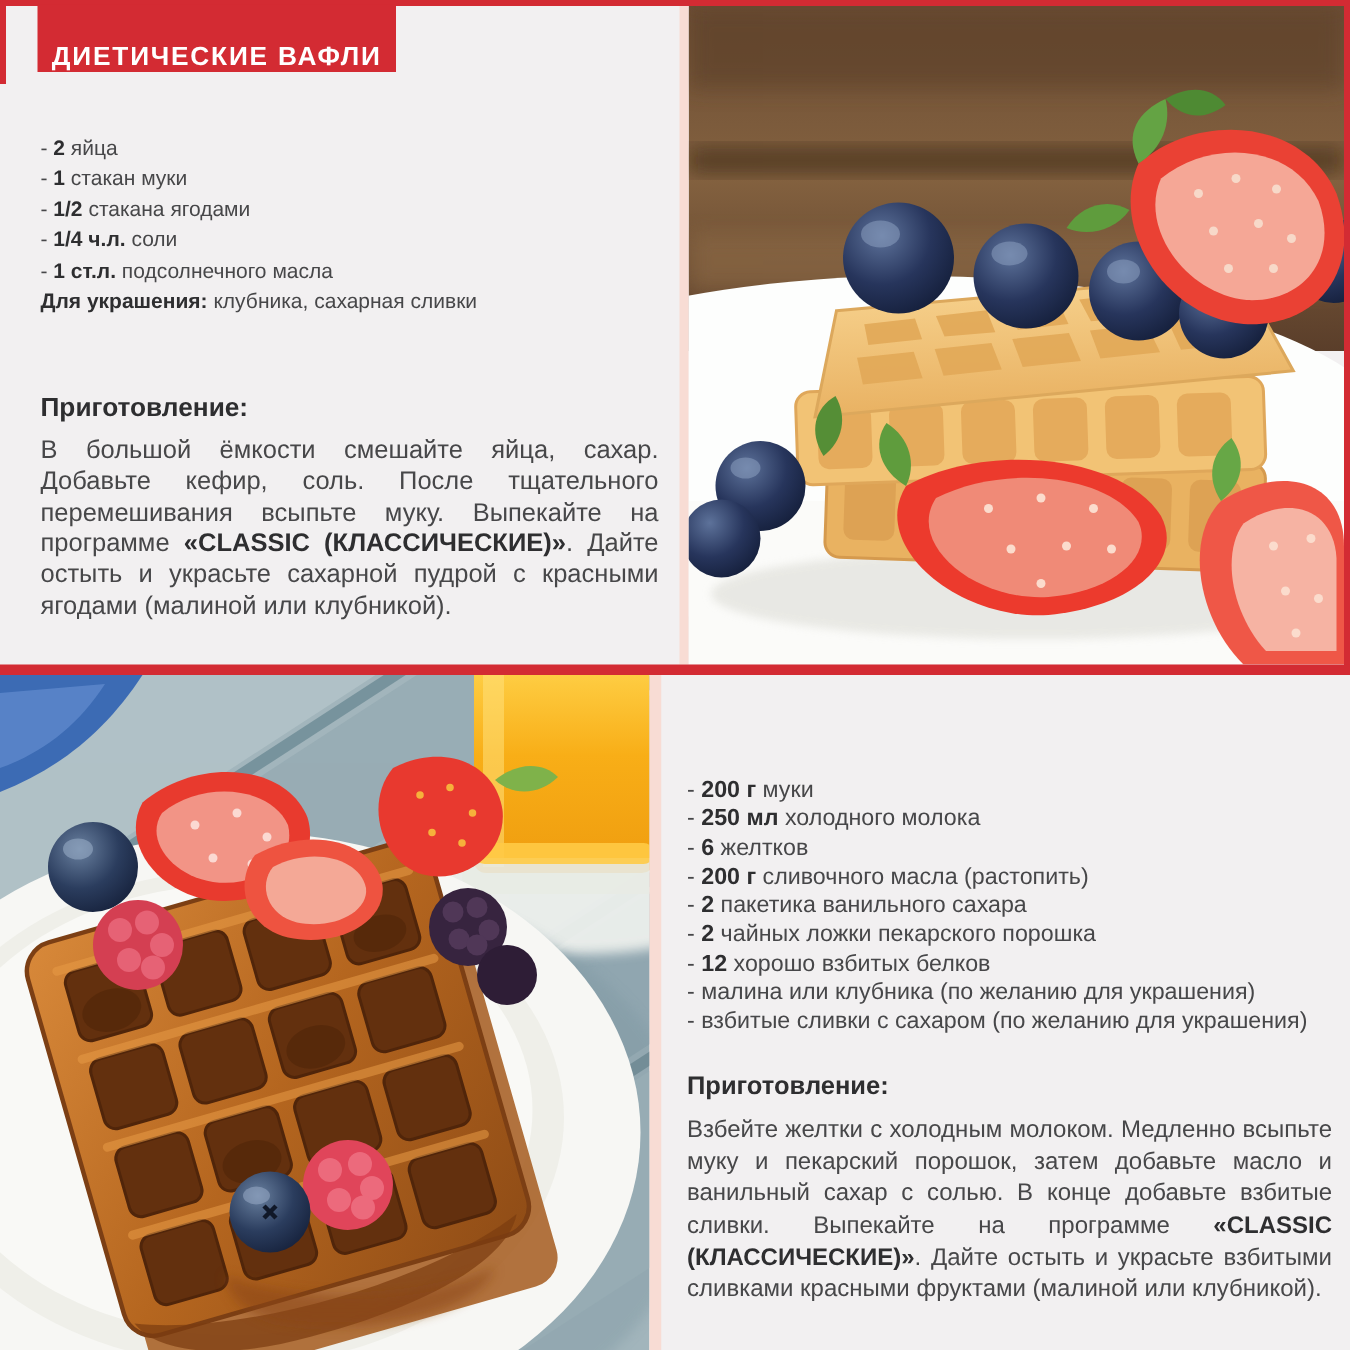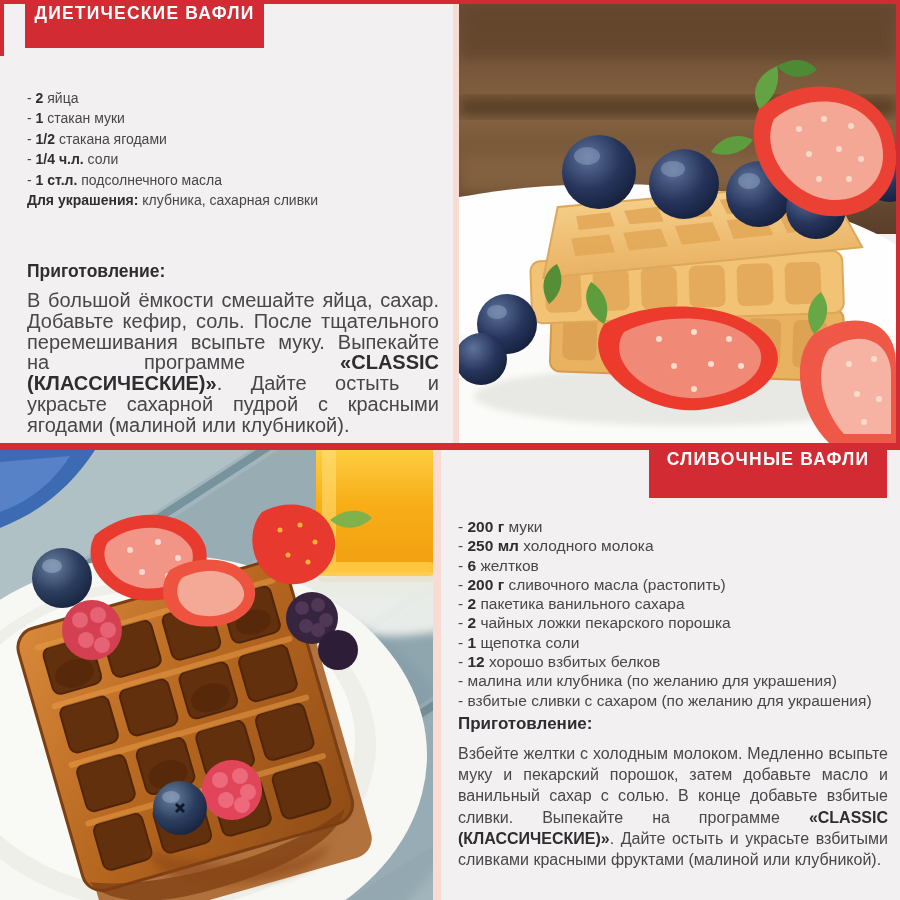--- a/index.html
+++ b/index.html
@@ -26,34 +26,34 @@
   .quad-tl{position:absolute;left:0;top:4px;width:453px;height:439px;background:var(--panel);}
   .vdiv-top{position:absolute;left:453px;top:4px;width:6px;height:439px;background:var(--divider);}
   .photo-tr{position:absolute;left:459px;top:4px;width:437px;height:439px;}
   .photo-bl{position:absolute;left:0;top:450px;width:433px;height:450px;}
   .vdiv-bottom{position:absolute;left:433px;top:450px;width:8px;height:450px;background:var(--divider);}
   .quad-br{position:absolute;left:441px;top:450px;width:459px;height:450px;background:var(--panel);}
   .photo-tr svg,.photo-bl svg{display:block;width:100%;height:100%;}
   
   .banner{
     position:absolute;background:var(--red);color:#ffffff;
-    display:flex;align-items:flex-start;justify-content:center;
+    display:flex;align-items:flex-end;justify-content:center;
     font-weight:bold;font-size:17.5px;letter-spacing:1.2px;white-space:nowrap;
   }
   .banner-tl{left:25px;top:3px;width:239px;height:45px;}
   .banner-br{left:649px;top:449px;width:238px;height:49px;}
   
   .ingredients{list-style:none;margin:0;padding:0;}
   .ingredients li{white-space:nowrap;}
   .ingredients b,.prep-label,.prep-text b{font-weight:bold;color:var(--text-bold);}
   .ing-tl{position:absolute;left:27px;top:88px;width:420px;font-size:14px;line-height:20.4px;}
   .prep-label{position:absolute;font-weight:bold;color:var(--text-bold);}
   .prep-label-tl{left:27px;top:261px;font-size:17.5px;}
   .prep-text{position:absolute;text-align:justify;margin:0;}
-  .prep-text-tl{left:27px;top:290px;width:412px;font-size:20px;line-height:20.8px;}
+  .prep-text-tl{left:27px;top:290px;width:412px;font-size:17px;line-height:20.8px;}
   .ing-br{position:absolute;left:458px;top:517px;width:434px;font-size:15.5px;line-height:19.3px;}
   .prep-label-br{left:458px;top:714px;font-size:17px;}
   .prep-text-br{left:458px;top:743px;width:430px;font-size:16px;line-height:21.2px;}
 </style>
 </head>
 <body>
 
 <div class="canvas">
 
   <div class="quad-tl"></div>
@@ -382,43 +382,39 @@
   <div class="quad-br"></div>
 
   <div class="red-top"></div>
   <div class="red-left"></div>
   <div class="red-right"></div>
   <div class="red-hdiv"></div>
 
   <div class="banner banner-tl">
     <span>ДИЕТИЧЕСКИЕ ВАФЛИ</span>
   </div>
-  <div class="banner banner-br">
-    <span>СЛИВОЧНЫЕ ВАФЛИ</span>
-  </div>
 
   <ul class="ingredients ing-tl">
       <li><span>- </span><b>2</b><span> яйца</span></li>
       <li><span>- </span><b>1</b><span> стакан муки</span></li>
       <li><span>- </span><b>1/2</b><span> стакана ягодами</span></li>
       <li><span>- </span><b>1/4 ч.л.</b><span> соли</span></li>
       <li><span>- </span><b>1 ст.л.</b><span> подсолнечного масла</span></li>
       <li><span></span><b>Для украшения:</b><span> клубника, сахарная сливки</span></li>
     </ul>
   <div class="prep-label prep-label-tl">Приготовление:</div>
   <p class="prep-text prep-text-tl"><span>В большой ёмкости смешайте яйца, сахар. Добавьте кефир, соль. После тщательного перемешивания всыпьте муку. Выпекайте на программе </span><b>«CLASSIC (КЛАССИЧЕСКИЕ)»</b><span>. Дайте остыть и украсьте сахарной пудрой с красными ягодами (малиной или клубникой).</span></p>
 
   <ul class="ingredients ing-br">
       <li><span>- </span><b>200 г</b><span> муки</span></li>
       <li><span>- </span><b>250 мл</b><span> холодного молока</span></li>
       <li><span>- </span><b>6</b><span> желтков</span></li>
       <li><span>- </span><b>200 г</b><span> сливочного масла (растопить)</span></li>
       <li><span>- </span><b>2</b><span> пакетика ванильного сахара</span></li>
       <li><span>- </span><b>2</b><span> чайных ложки пекарского порошка</span></li>
-      <li><span>- </span><b>1</b><span> щепотка соли</span></li>
       <li><span>- </span><b>12</b><span> хорошо взбитых белков</span></li>
       <li><span>- </span><b></b><span>малина или клубника (по желанию для украшения)</span></li>
       <li><span>- </span><b></b><span>взбитые сливки с сахаром (по желанию для украшения)</span></li>
     </ul>
   <div class="prep-label prep-label-br">Приготовление:</div>
   <p class="prep-text prep-text-br"><span>Взбейте желтки с холодным молоком. Медленно всыпьте муку и пекарский порошок, затем добавьте масло и ванильный сахар с солью. В конце добавьте взбитые сливки. Выпекайте на программе </span><b>«CLASSIC (КЛАССИЧЕСКИЕ)»</b><span>. Дайте остыть и украсьте взбитыми сливками красными фруктами (малиной или клубникой).</span></p>
 
 </div>
 
 </body></html>

